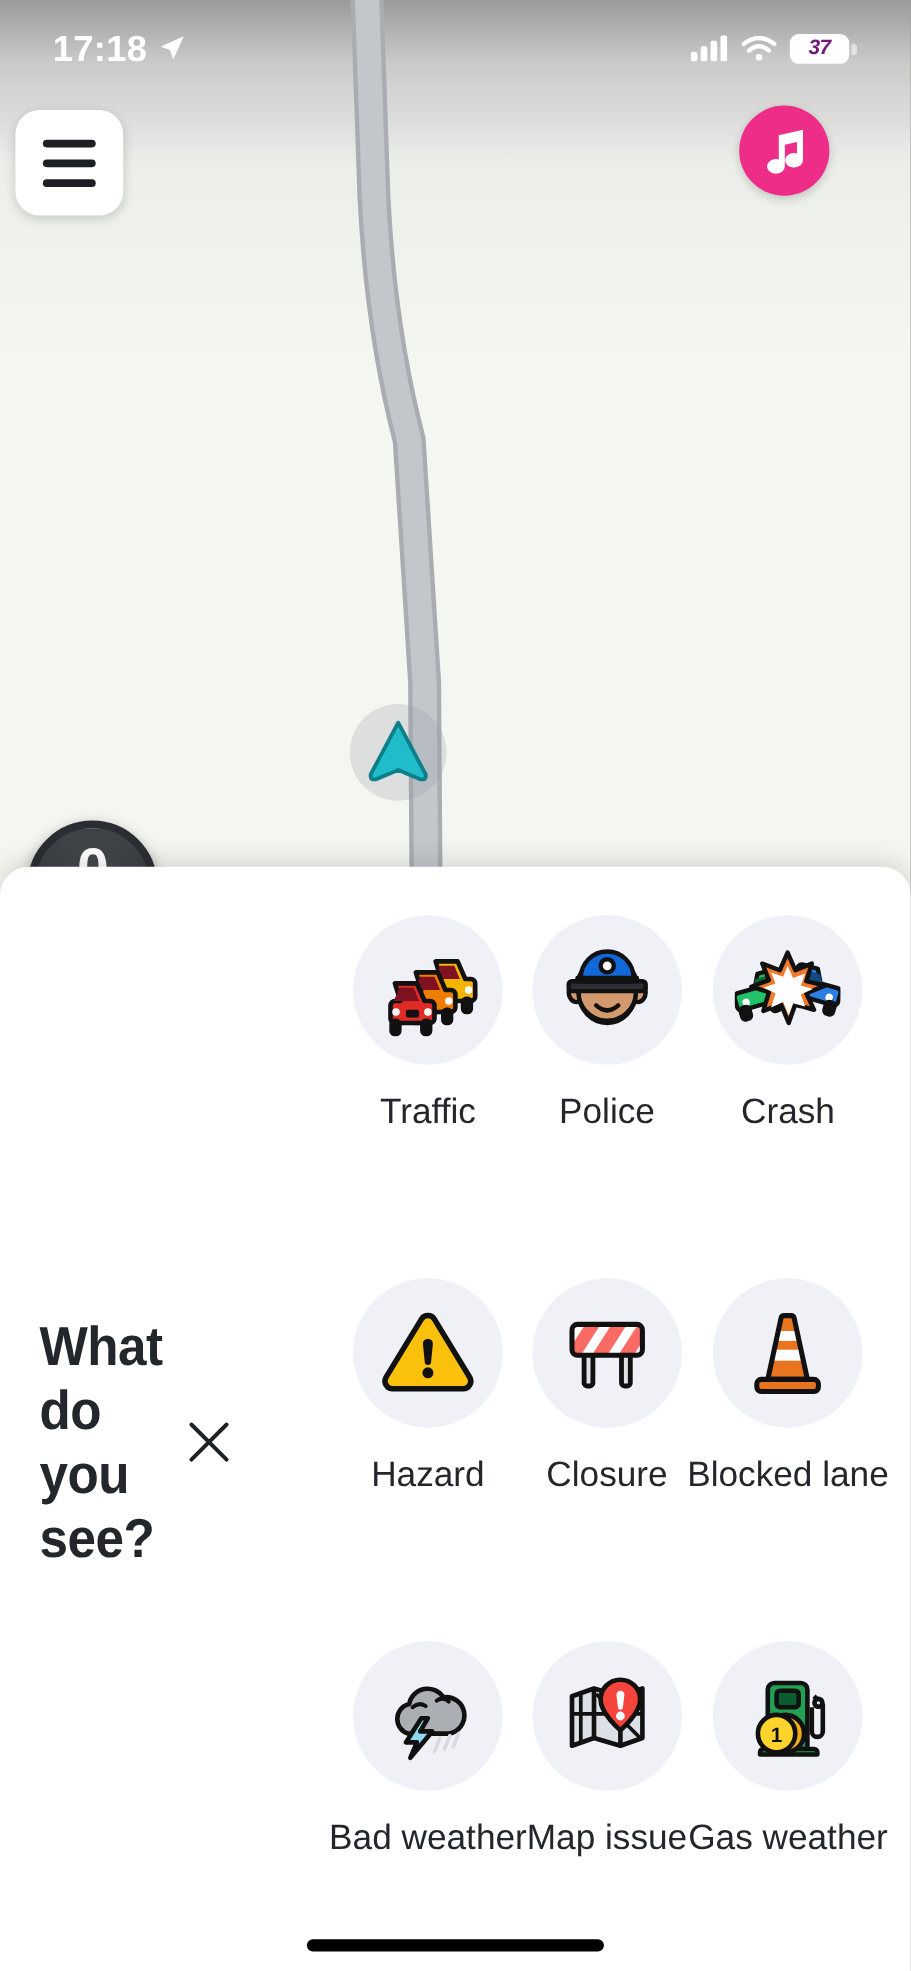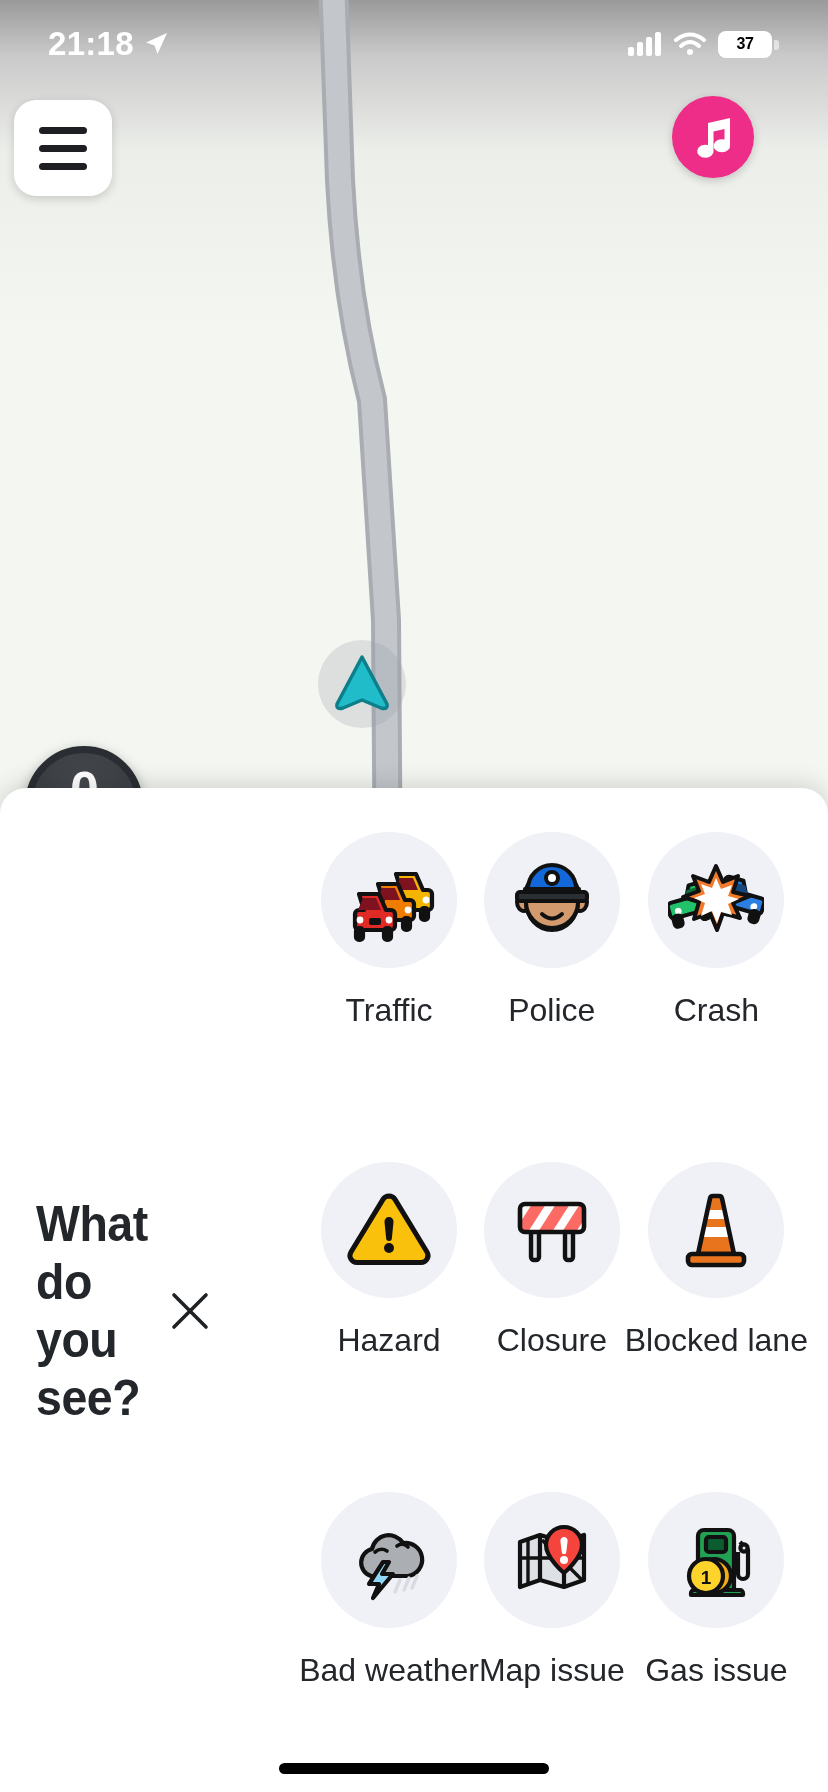--- a/index.html
+++ b/index.html
@@ -45,21 +45,21 @@
            font-family:"Liberation Sans", sans-serif; }
   #status-right { display:flex; align-items:center; gap:12px; }
   .battery-shell {
     position:relative; width:54px; height:27px; border-radius:8px;
     background:#ffffff; display:flex; align-items:center; justify-content:center;
   }
   .battery-shell::after {
     content:""; position:absolute; right:-7px; top:9px; width:5px; height:10px;
     border-radius:0 3px 3px 0; background:rgba(255,255,255,.55);
   }
-  #battery-pct { color:#000000; font-size:16px; font-weight:700; letter-spacing:-.5px; }
+  #battery-pct { color:#701a75; font-size:19px; font-weight:700; letter-spacing:-.5px;font-style:italic; }
 
   
   #menu-button {
     position:absolute; left:14px; top:100px; width:98px; height:96px;
     background:#fff; border-radius:22px;
     box-shadow:0 3px 10px rgba(0,0,0,.16); z-index:25;
     display:flex; flex-direction:column; align-items:center; justify-content:center; gap:11px;
   }
   #menu-button .bar { width:48px; height:7px; border-radius:4px; background:#1d1f23; }
 
@@ -139,21 +139,21 @@
     </svg>
 
     <div id="vehicle-puck"></div>
     <svg id="vehicle-arrow" viewBox="0 0 58 62">
       <path d="M29 5 L54 52 Q55 58 48 56 L29 48 L10 56 Q3 58 4 52 Z" fill="#21BCC9" stroke="#0d7f8a" stroke-width="3.5" stroke-linejoin="round"></path>
     </svg>
   </div>
 
   <div id="status-bar">
     <div id="status-left">
-      <span id="clock">21:18</span>
+      <span id="clock">17:18</span>
       <svg width="26" height="26" viewBox="0 0 26 26">
         <path d="M24 2 L3 11.5 L11.5 14.5 L14.5 23 Z" fill="#ffffff"></path>
       </svg>
     </div>
     <div id="status-right">
       <svg width="34" height="24" viewBox="0 0 34 24">
         <rect x="0" y="15" width="6" height="9" rx="2" fill="#fff"></rect>
         <rect x="9" y="10" width="6" height="14" rx="2" fill="#fff"></rect>
         <rect x="18" y="5" width="6" height="19" rx="2" fill="#fff"></rect>
         <rect x="27" y="0" width="6" height="24" rx="2" fill="#fff"></rect>
@@ -372,20 +372,20 @@
               <path d="M34 16 h24 a6 6 0 0 1 6 6 v54 h-36 v-54 a6 6 0 0 1 6 -6 z" fill="#22A053"></path>
               <rect x="36" y="23" width="20" height="15" rx="3" fill="#0B5C31"></rect>
               <path d="M24 76 h46 a3 3 0 0 1 3 3 v2 h-52 v-2 a3 3 0 0 1 3 -3 z" fill="#22A053"></path>
               <circle cx="74" cy="34" r="3.6" fill="#DDE0E4"></circle>
               <circle cx="44" cy="62" r="17" fill="#F0AB18"></circle>
               <circle cx="36" cy="62" r="17" fill="#FDD32C"></circle>
               <text x="36" y="70" font-size="19" font-weight="700" fill="#111" text-anchor="middle" font-family="Liberation Sans, sans-serif" stroke="none">1</text>
             </g>
           </svg>
         </div>
-        <div class="report-label">Gas issue</div>
+        <div class="report-label">Gas weather</div>
       </div>
 
     </div>
   </div>
 
   <div id="home-indicator"></div>
 </div>
 
 </body></html>

